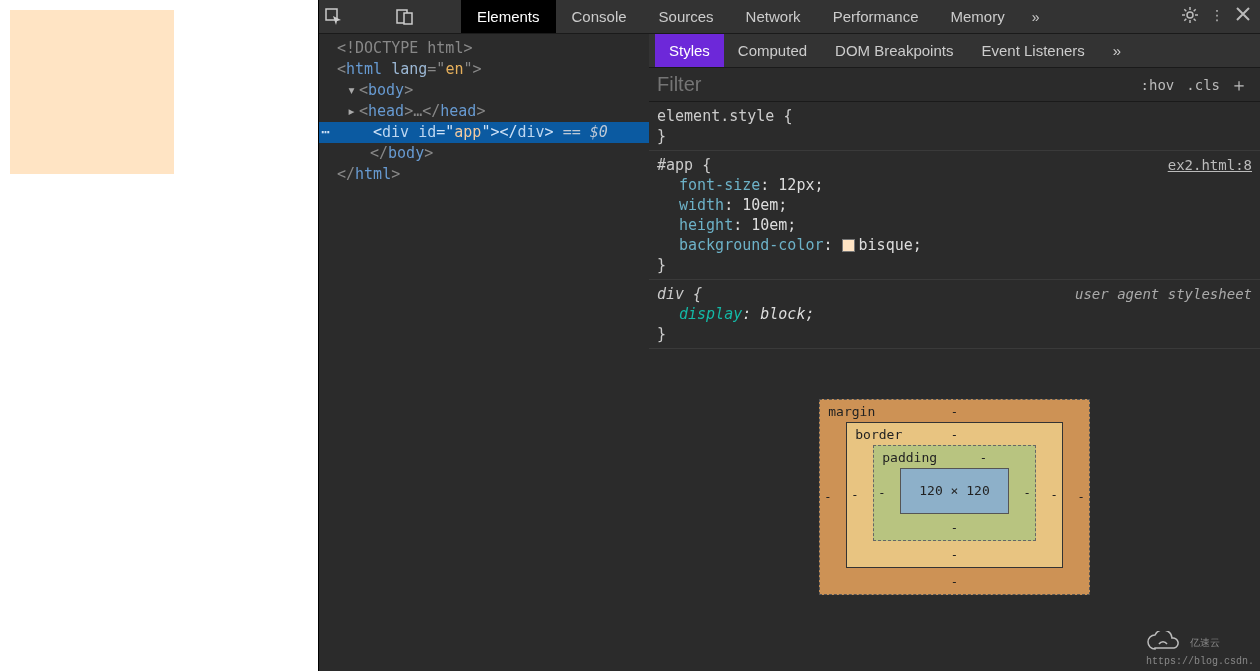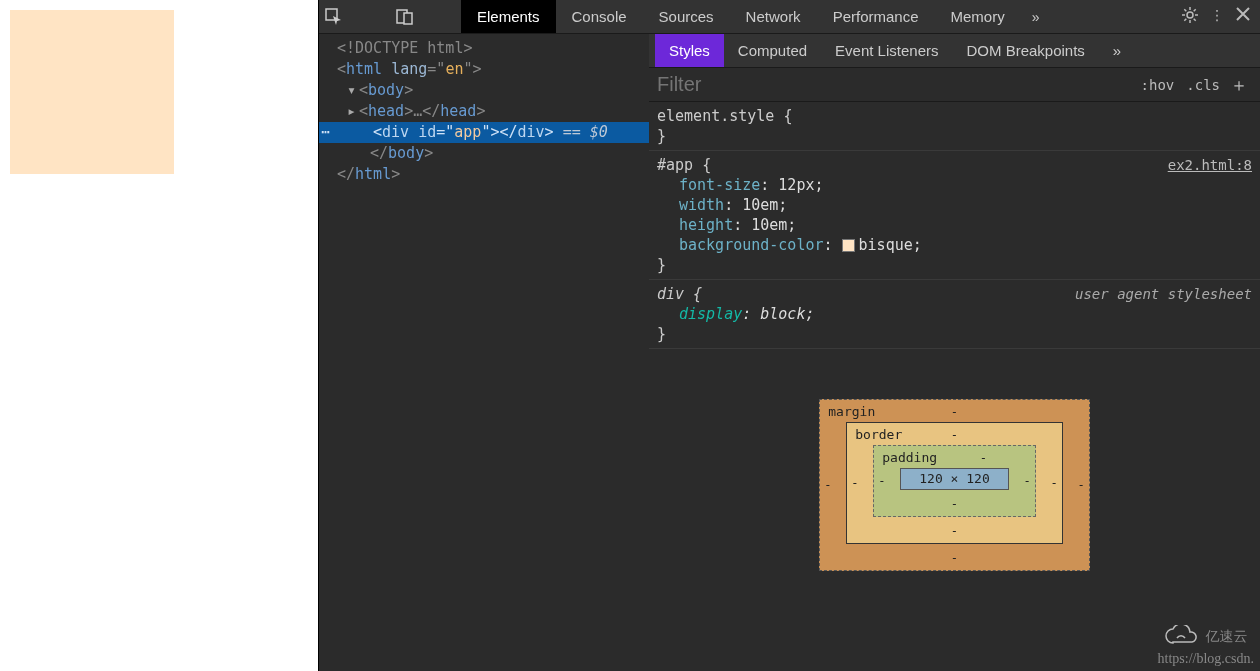--- a/index.html
+++ b/index.html
@@ -214,37 +214,36 @@
   }
   .bm-padding {
     background: #b8c480;
     border: 1px dashed #666;
     padding: 22px 26px 26px;
     position: relative;
   }
   .bm-content {
     background: #8db0c9;
     border: 1px solid #555;
-    padding: 0 18px;
+    padding: 12px 18px;
     text-align: center;
     font-size: 13px;
   }
   .bm-label { position:absolute; top:2px; left:8px; font-size:13px;}
   .bm-dash { color:#222; font-size:12px;}
   .bm-top { position:absolute; top:2px; left:50%; transform:translateX(-50%);}
   .bm-bot { position:absolute; bottom:2px; left:50%; transform:translateX(-50%);}
   .bm-left { position:absolute; left:4px; top:50%; transform:translateY(-50%);}
   .bm-right { position:absolute; right:4px; top:50%; transform:translateY(-50%);}
   .watermark {
     position: fixed;
     bottom: 4px; right: 6px;
-    font-size: 14px;
+    font-size: 10px;
     color: #888;
-    font-family: Liberation Serif, serif;
-    text-align: center;
+    font-family: Liberation Mono, monospace;
   }
   .watermark .cloud {
     display:inline-block; vertical-align:middle; margin-right:4px;
   }
 </style>
 </head>
 <body>
 
 <div class="page-preview">
   <div class="app-box"></div>
@@ -300,22 +299,22 @@
       <div class="dom-line indent1"><span class="caret">▸</span><span class="punct">&lt;</span><span class="tag">head</span><span class="punct">&gt;</span><span class="punct">…</span><span class="punct">&lt;/</span><span class="tag">head</span><span class="punct">&gt;</span></div>
       <div class="dom-line indent3 selected"><span class="punct">&lt;</span><span class="tag">div</span> <span class="attr">id</span><span class="punct">="</span><span class="val">app</span><span class="punct">"&gt;&lt;/</span><span class="tag">div</span><span class="punct">&gt;</span><span class="eq0"> == $0</span></div>
       <div class="dom-line indent2"><span class="punct">&lt;/</span><span class="tag">body</span><span class="punct">&gt;</span></div>
       <div class="dom-line"><span class="punct">&lt;/</span><span class="tag">html</span><span class="punct">&gt;</span></div>
     </div>
 
     <div class="right-panel">
       <div class="styles-tabs">
         <div class="stab active">Styles</div>
         <div class="stab">Computed</div>
+        <div class="stab">DOM Breakpoints</div>
         <div class="stab">Event Listeners</div>
-        <div class="stab">DOM Breakpoints</div>
         <div class="stab">»</div>
       </div>
       <div class="filter-row">
         <input placeholder="Filter" style="">
         <span class="pill">:hov</span>
         <span class="pill">.cls</span>
         <span class="plus">＋</span>
       </div>
 
       <div class="styles-body">

